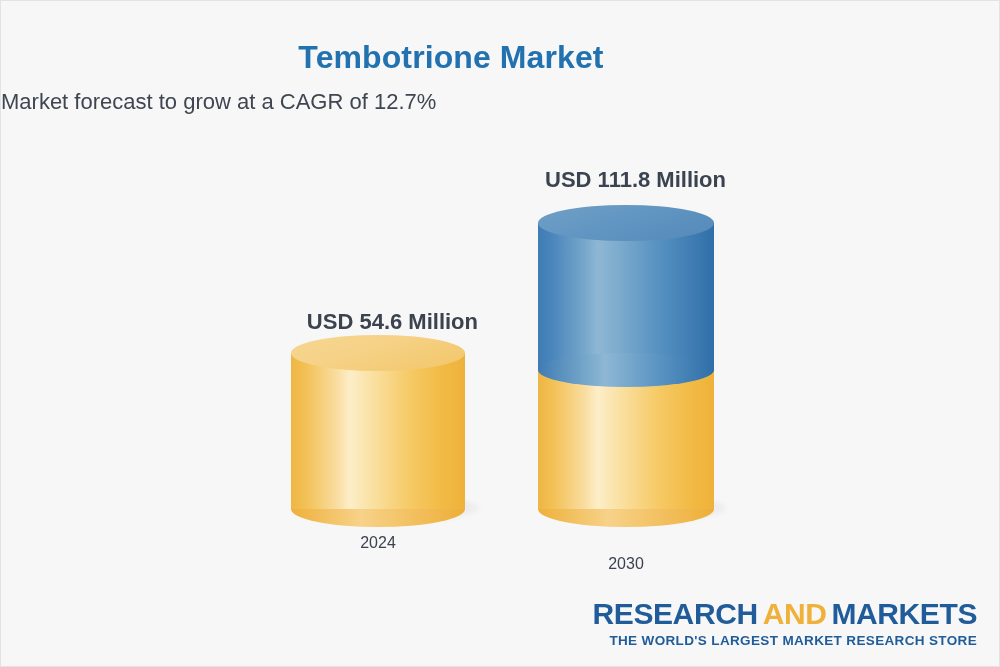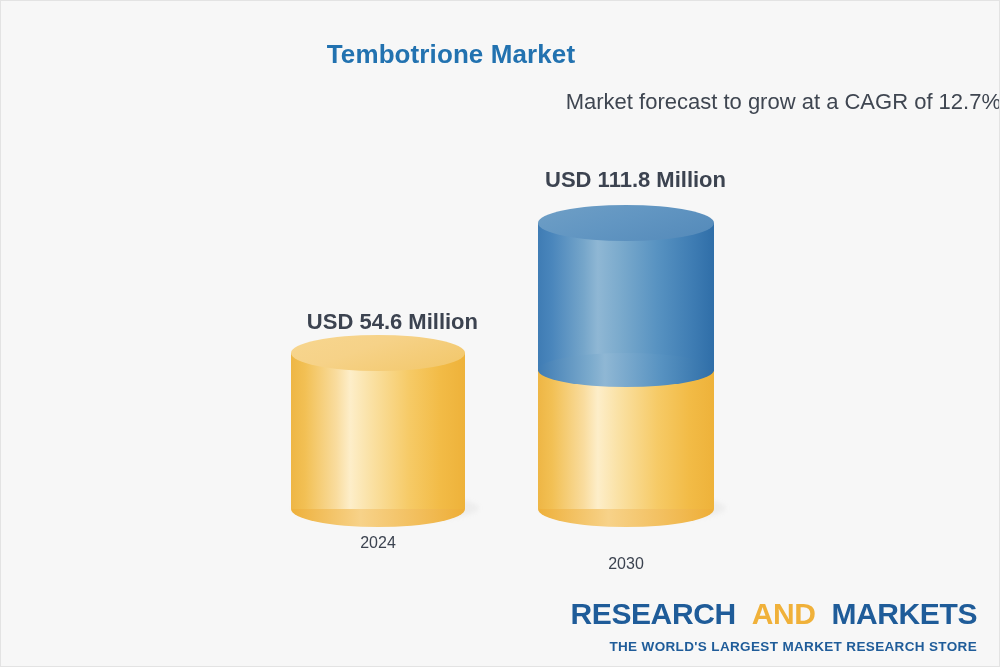--- a/index.html
+++ b/index.html
@@ -21,31 +21,31 @@
     overflow: hidden;
   }
 
   
   .title {
     position: absolute;
     left: 0;
     top: 38px;
     width: 900px;
     text-align: center;
-    font-size: 26px;
+    font-size: 32px;
     font-weight: bold;
     color: #2272b0;
     letter-spacing: 0.1px;
   }
   .subtitle {
     position: absolute;
     left: 0;
     top: 88px;
     width: 1000px;
-    text-align: right;
+    text-align: left;
     font-size: 22px;
     font-weight: normal;
     color: #3f4651;
   }
 
   
   .plot {
     position: absolute;
     left: 0;
     top: 0;
@@ -155,21 +155,21 @@
     font-size: 30px;
     font-weight: bold;
     letter-spacing: -0.4px;
     color: #1f5c99;
     white-space: nowrap;
   }
   .logo-main .logo-and {
     color: #f0b13a;
   }
   .logo-tag {
-    margin-top: 11px;
+    margin-top: 5px;
     font-size: 13.5px;
     font-weight: bold;
     letter-spacing: 0.35px;
     color: #1f5c99;
     white-space: nowrap;
   }
 </style>
 </head>
 <body>
 
@@ -218,17 +218,17 @@
         <div class="cyl-top top-blue" style="left:537px; top:204px; width:176px; height:36px;"></div>
       </div>
 
       <div class="cat-label" style="left:525px; top:554px; width:200px;">2030</div>
     </div>
 
   </div>
 
 
   <div class="logo">
-    <div class="logo-main"><span>RESEARCH</span><span class="logo-and" style="margin:0 16px;text-align:right;">AND</span><span>MARKETS</span></div>
+    <div class="logo-main"><span>RESEARCH</span><span class="logo-and" style="margin:0 5px;text-align:right;">AND</span><span>MARKETS</span></div>
     <div class="logo-tag">THE WORLD'S LARGEST MARKET RESEARCH STORE</div>
   </div>
 
 </div>
 
 </body></html>

